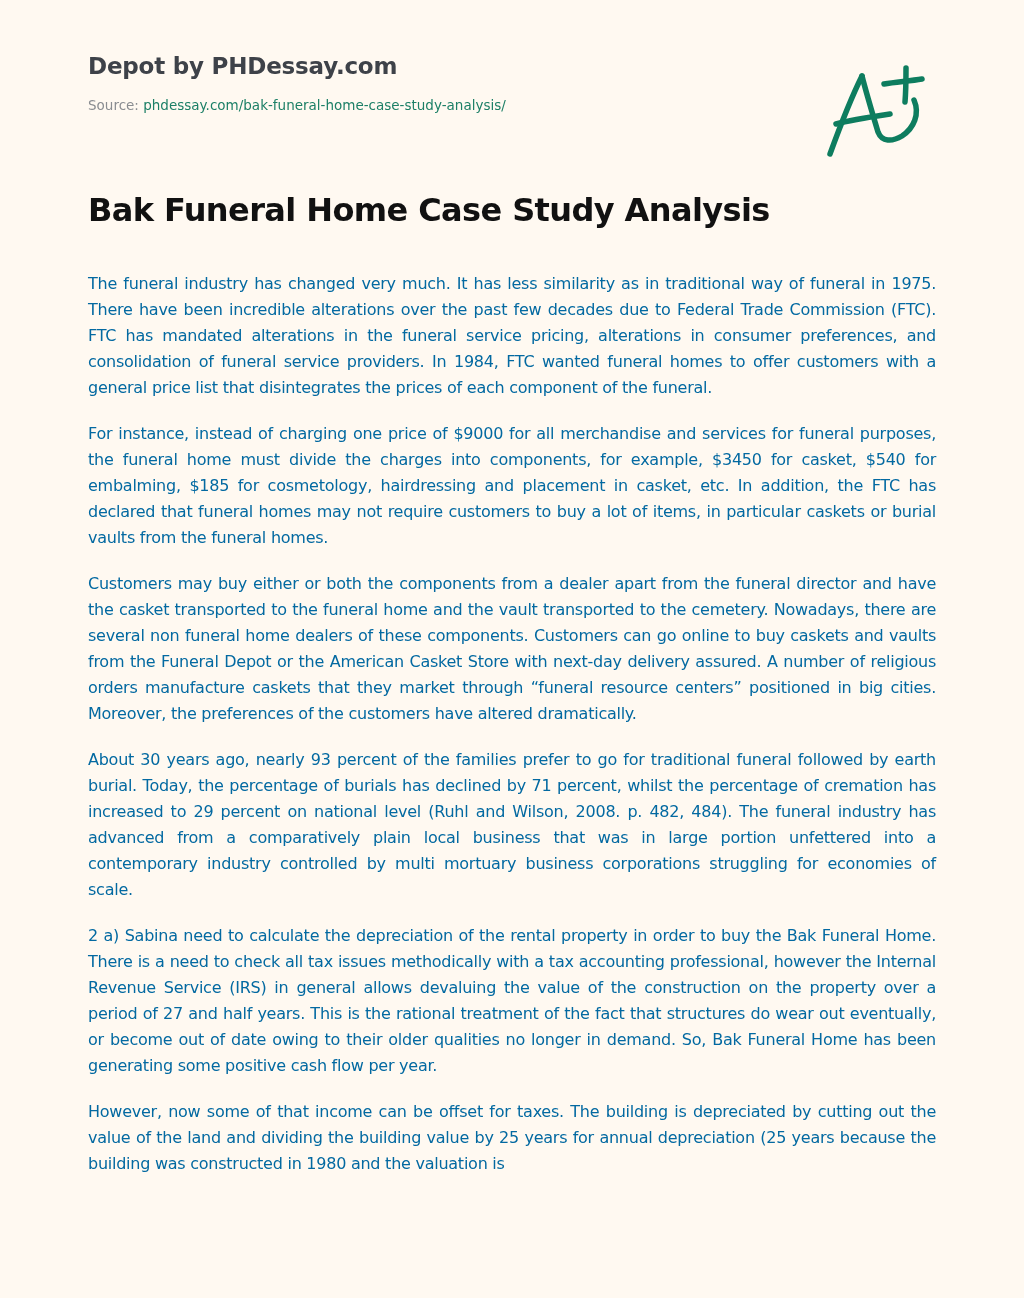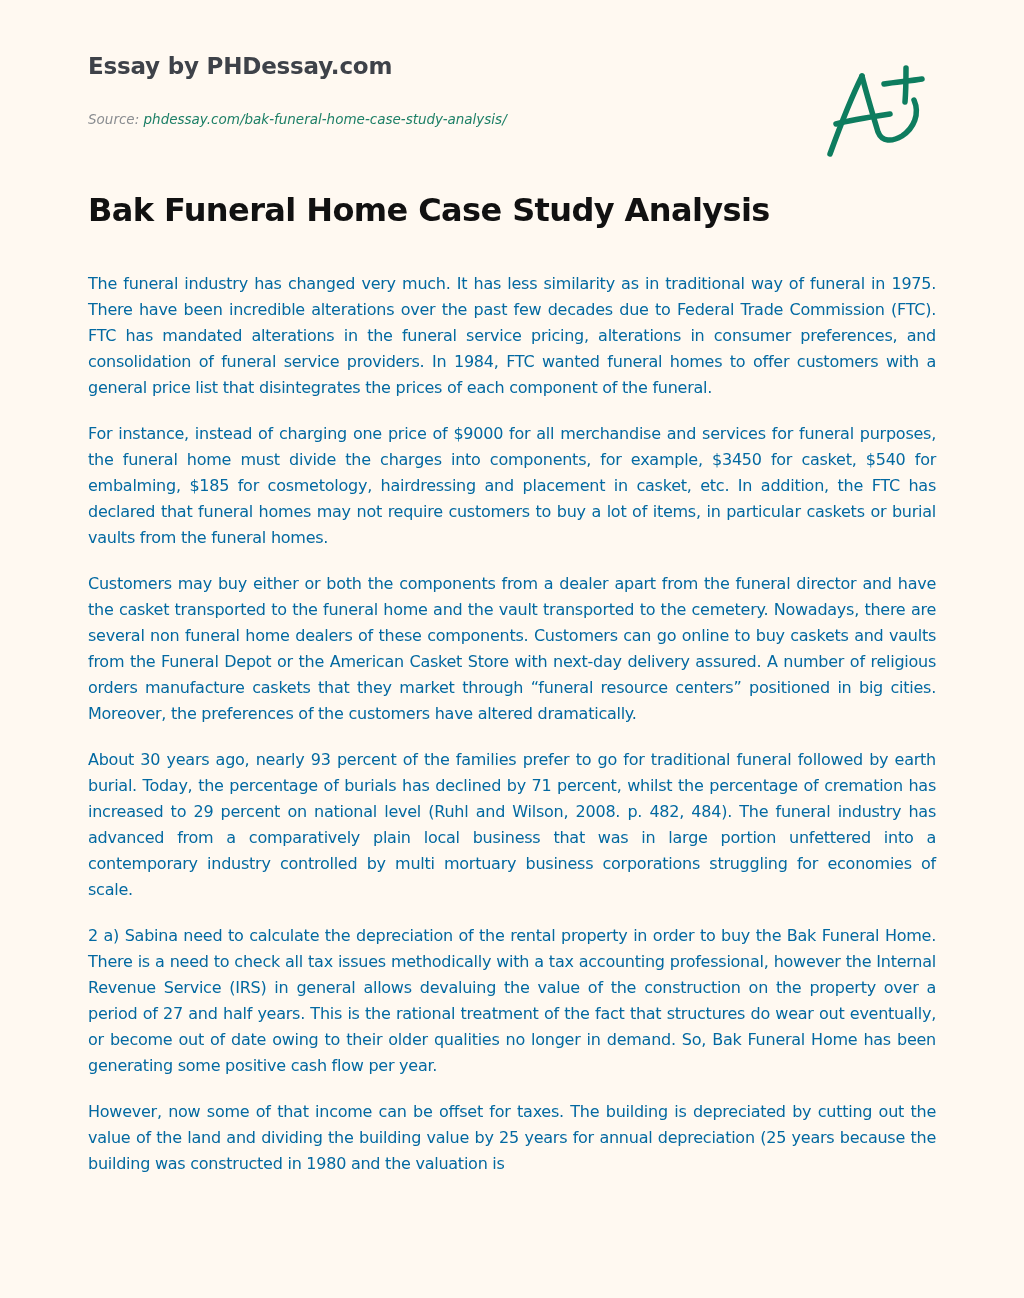--- a/index.html
+++ b/index.html
@@ -23,25 +23,24 @@
     .site-title {
       font-family: "DejaVu Sans", sans-serif;
       font-weight: bold;
       font-size: 23px;
       color: #3E4249;
       letter-spacing: -0.2px;
       line-height: 32px;
       margin: 0;
     }
     .source-line {
-      margin-top: 28px;
+      margin-top: 14px;
       font-size: 13.5px;
       line-height: 18px;
       color: #8A8D91;
-      font-style: italic;
     }
     .source-link {
       color: #1C7F66;
       text-decoration: none;
     }
     .logo {
       position: absolute;
       left: 822px;
       top: 62px;
       width: 110px;
@@ -72,21 +71,21 @@
     }
     .content p {
       margin: 0 0 20px 0;
       text-align: justify;
     }
   </style>
 </head>
 <body>
 
 <div class="header">
-  <h1 class="site-title">Essay by PHDessay.com</h1>
+  <h1 class="site-title">Depot by PHDessay.com</h1>
   <div class="source-line">
     <span>Source: </span><a class="source-link">phdessay.com/bak-funeral-home-case-study-analysis/</a>
   </div>
 </div>
 
 <div class="logo">
   <svg width="110" height="100" viewBox="0 0 110 100" xmlns="http://www.w3.org/2000/svg">
     <g fill="none" stroke="#0E7D5F" stroke-width="5.5" stroke-linecap="round" stroke-linejoin="round">
 
       <path d="M8 92 C 16 70, 28 38, 40 14"></path>

